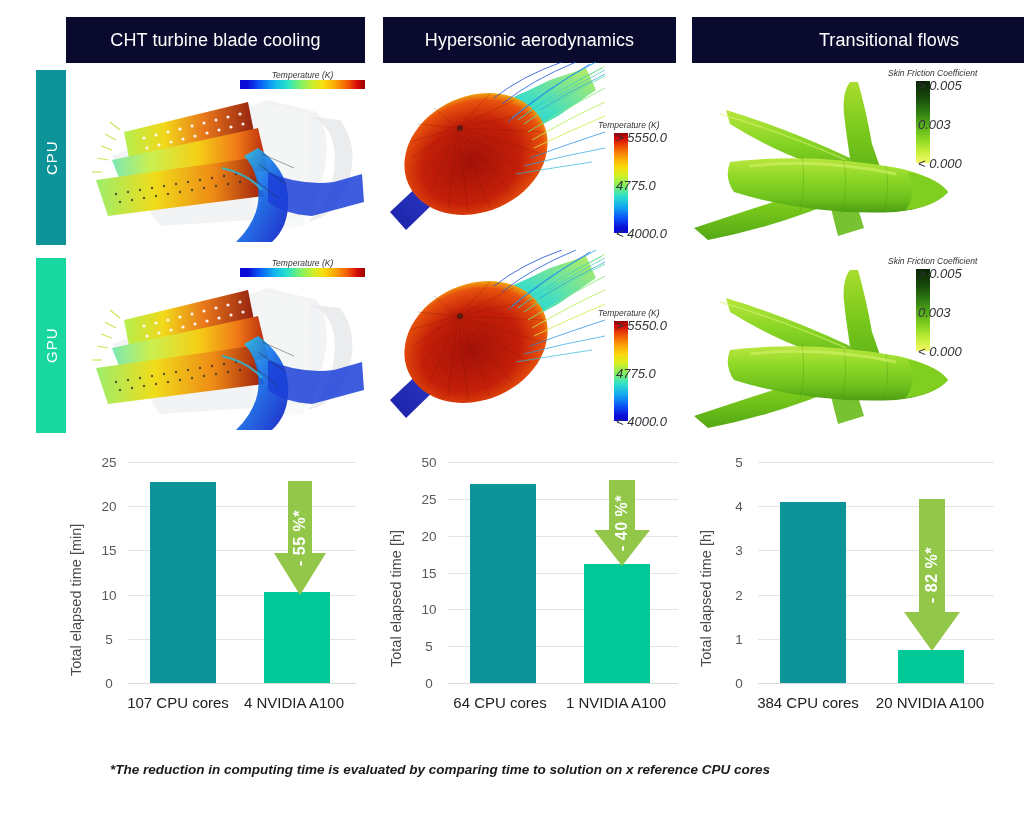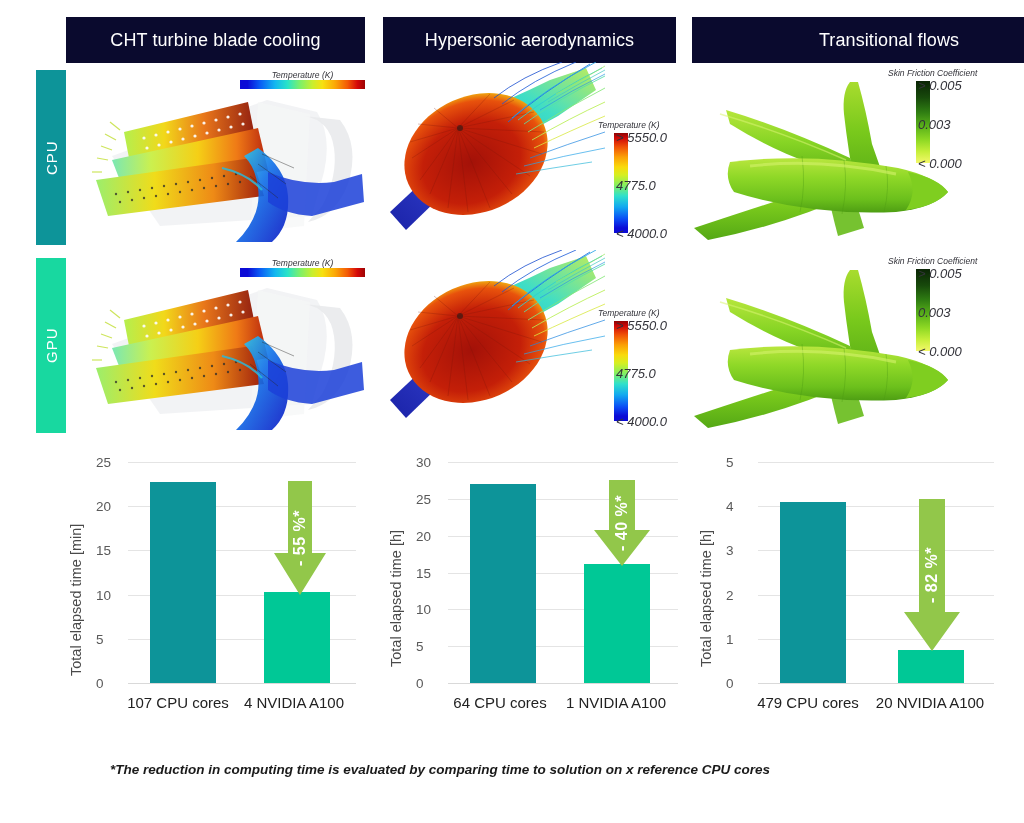--- a/index.html
+++ b/index.html
@@ -56,21 +56,21 @@
 
   .grad-rainbow{background:linear-gradient(to right,#0b0bd6 0%,#0b0bd6 6%,#0a5cf5 16%,#12b7f0 28%,#29e3c8 38%,#7cf06a 48%,#c9ee2e 58%,#f7e010 66%,#fba806 76%,#f35a06 86%,#d40808 94%,#9c0404 100%);}
   .grad-rainbow-v{background:linear-gradient(to top,#0b0bd6 0%,#0b0bd6 5%,#0a4cf5 14%,#12a8f0 26%,#2fe0cc 37%,#86f05e 48%,#d6ef22 58%,#f9da0c 66%,#fba006 76%,#f05206 86%,#d00707 95%,#8e0303 100%);}
   .grad-skin{background:linear-gradient(to top,#f3f86a 0%,#c6ef3a 14%,#8fd924 28%,#5cb31a 44%,#2f7d12 62%,#17490b 80%,#0a2405 100%);}
 
   
   .chart{position:absolute;}
   .plot{position:absolute;}
   .gridline{position:absolute;left:0;right:0;height:1px;background:#e4e4e4;}
   .baseline{position:absolute;left:0;right:0;height:1px;background:#d9d9d9;}
-  .ytick{position:absolute;right:0;transform:translate(0,-50%);font-size:13.5px;color:#595959;text-align:left;white-space:nowrap;}
+  .ytick{position:absolute;right:0;transform:translate(0,-50%);font-size:13.5px;color:#595959;text-align:center;white-space:nowrap;}
   .ylabel{position:absolute;font-size:14.5px;color:#4a4a4a;white-space:nowrap;
     writing-mode:vertical-rl;transform:rotate(180deg);}
   .bar{position:absolute;bottom:0;}
   .bar.cpu{background:#0d9499;}
   .bar.gpu{background:#00c896;}
   .xtick{position:absolute;font-size:15px;color:#222;text-align:center;white-space:nowrap;}
 
   
   .arrow{position:absolute;}
   .arrow svg{display:block;}
@@ -599,21 +599,21 @@
       <div class="baseline" style="top:221px;"></div>
       <div class="bar cpu" style="left:22px;width:66px;height:198.9px;"></div>
       <div class="bar gpu" style="left:136px;width:66px;height:119.3px;"></div>
       <div class="arrow" style="left:146px;top:18px;width:56px;height:86px;">
         <svg width="56" height="86" viewBox="0 0 56 86">
           <polygon points="15,0 41,0 41,50 56,50 28,86 0,50 15,50" fill="#92c74a"></polygon>
         </svg>
         <div class="arrow-text">- 40 %*</div>
       </div>
     </div>
-    <div class="ytick" style="left:34px;top:14px;width:26px;">30</div>
+    <div class="ytick" style="left:34px;top:14px;width:26px;">50</div>
     <div class="ytick" style="left:34px;top:50.8px;width:26px;">25</div>
     <div class="ytick" style="left:34px;top:87.6px;width:26px;">20</div>
     <div class="ytick" style="left:34px;top:124.5px;width:26px;">15</div>
     <div class="ytick" style="left:34px;top:161.3px;width:26px;">10</div>
     <div class="ytick" style="left:34px;top:198.1px;width:26px;">5</div>
     <div class="ytick" style="left:34px;top:235px;width:26px;">0</div>
     <div class="xtick" style="left:50px;top:246px;width:136px;">64 CPU cores</div>
     <div class="xtick" style="left:164px;top:246px;width:140px;">1 NVIDIA A100</div>
   </div>
 
@@ -634,21 +634,21 @@
         </svg>
         <div class="arrow-text">- 82 %*</div>
       </div>
     </div>
     <div class="ytick" style="left:34px;top:14px;width:26px;">5</div>
     <div class="ytick" style="left:34px;top:58.2px;width:26px;">4</div>
     <div class="ytick" style="left:34px;top:102.4px;width:26px;">3</div>
     <div class="ytick" style="left:34px;top:146.6px;width:26px;">2</div>
     <div class="ytick" style="left:34px;top:190.8px;width:26px;">1</div>
     <div class="ytick" style="left:34px;top:235px;width:26px;">0</div>
-    <div class="xtick" style="left:44px;top:246px;width:144px;">479 CPU cores</div>
+    <div class="xtick" style="left:44px;top:246px;width:144px;">384 CPU cores</div>
     <div class="xtick" style="left:166px;top:246px;width:144px;">20 NVIDIA A100</div>
   </div>
 
   <div class="footnote" style="left:110px;top:758px;width:830px;">
     <div>*The reduction in computing time is evaluated by comparing time to solution on x reference CPU cores</div>
   </div>
 
 </div>
 
 </body></html>

